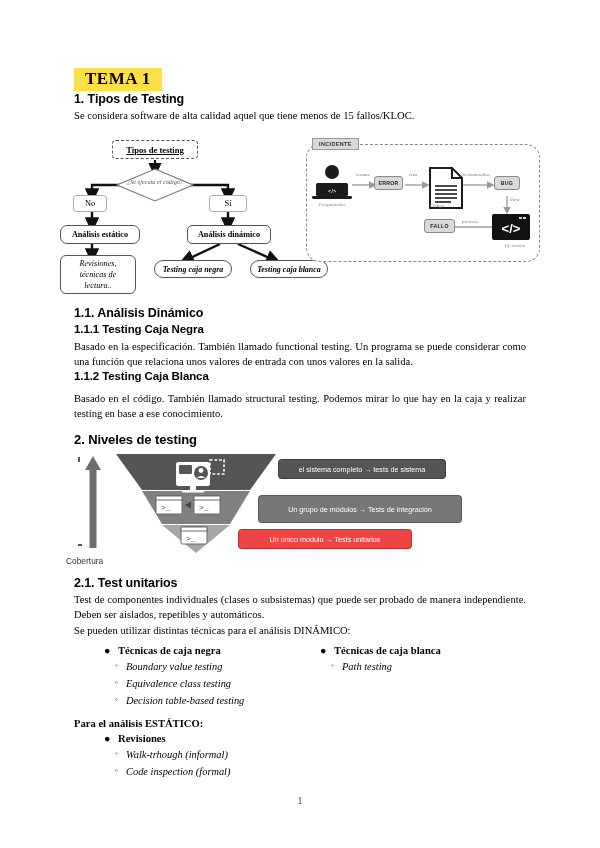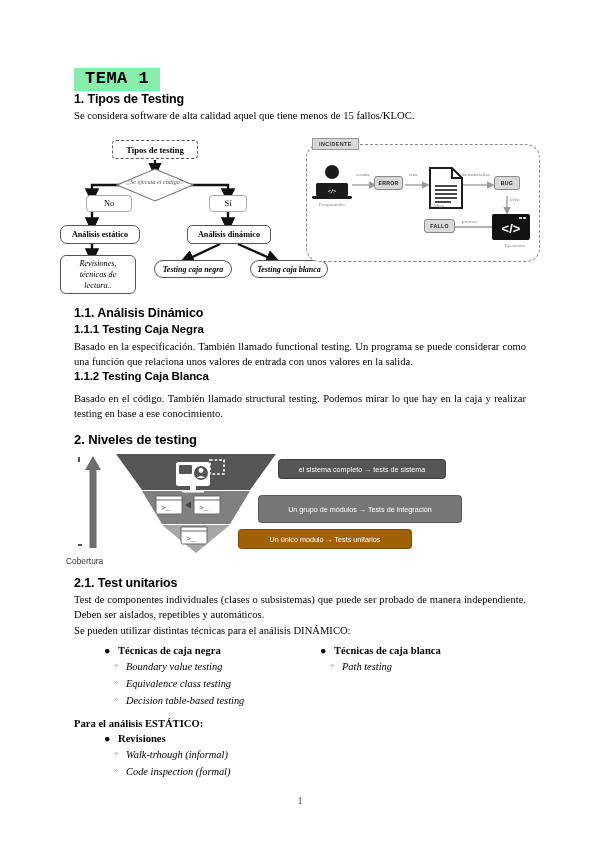--- a/index.html
+++ b/index.html
@@ -1,21 +1,21 @@
 <!DOCTYPE html>
 <html><head>
 <meta charset="utf-8">
 <style>
   html,body{margin:0;padding:0;background:#ffffff;}
   body{width:600px;height:848px;position:relative;font-family:"Liberation Serif",serif;color:#000;overflow:hidden;}
   .page{position:absolute;inset:0;background:#fff;}
 
   
-  .h-tema{position:absolute;left:74px;top:68px;font-family:Liberation Mono, monospace;
-          font-weight:bold;font-size:17px;letter-spacing:.5px;background:#86efac;
+  .h-tema{position:absolute;left:74px;top:68px;font-family:Liberation Serif, serif;
+          font-weight:bold;font-size:17px;letter-spacing:.5px;background:#fde047;
           padding:2px 11px 3px 11px;line-height:1.05;}
   .h1{position:absolute;font-family:"Liberation Sans",sans-serif;font-weight:bold;font-size:12.5px;letter-spacing:-.1px;}
   .h2{position:absolute;font-family:"Liberation Sans",sans-serif;font-weight:bold;font-size:11.5px;letter-spacing:-.1px;}
   .para{position:absolute;font-family:"Liberation Serif",serif;font-size:10.6px;line-height:15px;
         text-align:justify;}
   .pgnum{position:absolute;left:0;right:0;top:795px;text-align:center;font-size:10px;
          font-family:"Liberation Serif",serif;color:#444;}
 
   
   .li1{position:absolute;font-family:"Liberation Serif",serif;font-size:10.6px;font-weight:bold;}
@@ -84,30 +84,30 @@
       <line x1="32" y1="76" x2="32" y2="89" stroke="#111" stroke-width="2.4" marker-end="url(#ah)"></line>
 
       <line x1="168" y1="76" x2="168" y2="89" stroke="#111" stroke-width="2.4" marker-end="url(#ah)"></line>
 
       <line x1="32" y1="107" x2="32" y2="120" stroke="#111" stroke-width="2.4" marker-end="url(#ah)"></line>
 
       <line x1="160" y1="108" x2="126" y2="124" stroke="#111" stroke-width="2.4" marker-end="url(#ah)"></line>
       <line x1="178" y1="108" x2="214" y2="124" stroke="#111" stroke-width="2.4" marker-end="url(#ah)"></line>
     </svg>
 
-    <div class="node n-dash" style="left:52px;top:4px;width:86px;height:19px;">Tipos de testing</div>
+    <div class="node n-dash" style="left:52px;top:4px;width:86px;height:19px;text-decoration:underline;">Tipos de testing</div>
 
     <div class="diamond" style="left:56px;top:32px;width:78px;height:34px;">
       <svg width="78" height="34" viewBox="0 0 78 34" style="position:absolute;left:0;top:0;">
         <polygon points="39,1 77,17 39,33 1,17" fill="#fff" stroke="#777" stroke-width="1.1"></polygon>
       </svg>
       <div class="dlabel" style="top:10px;">¿Se ejecuta el código?</div>
     </div>
 
-    <div class="node n-plain" style="left:26px;top:59px;width:46px;height:17px;">No</div>
+    <div class="node n-plain" style="left:13px;top:59px;width:34px;height:17px;">No</div>
     <div class="node n-plain" style="left:149px;top:59px;width:38px;height:17px;">Sí</div>
 
     <div class="node n-solid" style="left:0px;top:89px;width:80px;height:19px;border-radius:7px;">Análisis estático</div>
     <div class="node n-solid" style="left:127px;top:89px;width:84px;height:19px;">Análisis dinámico</div>
 
     <div class="node n-ital" style="left:0px;top:119px;width:76px;height:39px;padding:8px 5px;">Revisiones, técnicas de lectura..</div>
 
     <div class="node n-ital2" style="left:94px;top:124px;width:78px;height:18px;">Testing caja negra</div>
     <div class="node n-ital2" style="left:190px;top:124px;width:78px;height:18px;">Testing caja blanca</div>
   </div>
@@ -210,21 +210,21 @@
 
       <g transform="translate(121,79)">
         <rect x="0" y="0" width="26" height="17" rx="1.6" fill="#fff" stroke="#6a6a6a" stroke-width="1"></rect>
         <rect x="0" y="0" width="26" height="4" fill="#fff" stroke="#6a6a6a" stroke-width="1"></rect>
         <text x="5" y="14" font-family="Liberation Mono, monospace" font-size="8" fill="#444">&gt;_</text>
       </g>
     </svg>
 
     <div class="flabel" style="left:218px;top:11px;width:168px;height:20px;background:#555555;">el sistema completo → tests de sistema</div>
     <div class="flabel" style="left:198px;top:47px;width:204px;height:28px;background:#777777;">Un grupo de módulos → Tests de integración</div>
-    <div class="flabel" style="left:178px;top:81px;width:174px;height:20px;background:#a16207;">Un único modulo → Tests unitarios</div>
+    <div class="flabel" style="left:178px;top:81px;width:174px;height:20px;background:#ef4444;">Un único modulo → Tests unitarios</div>
   </div>
 
   <div class="cobertura">Cobertura</div>
 
   <div class="h1" style="left:74px;top:576px;">2.1. Test unitarios</div>
   <div class="para" style="left:74px;top:592px;width:452px;">Test de componentes individuales (clases o subsistemas)  que puede ser probado de manera independiente. Deben ser aislados, repetibles y automáticos.</div>
   <div class="para" style="left:74px;top:623px;width:452px;">Se pueden utilizar distintas técnicas para el análisis DINÁMICO:</div>
 
   <div class="li1" style="left:104px;top:645px;">
     <span class="bul">●</span><span>Técnicas de caja negra</span>

